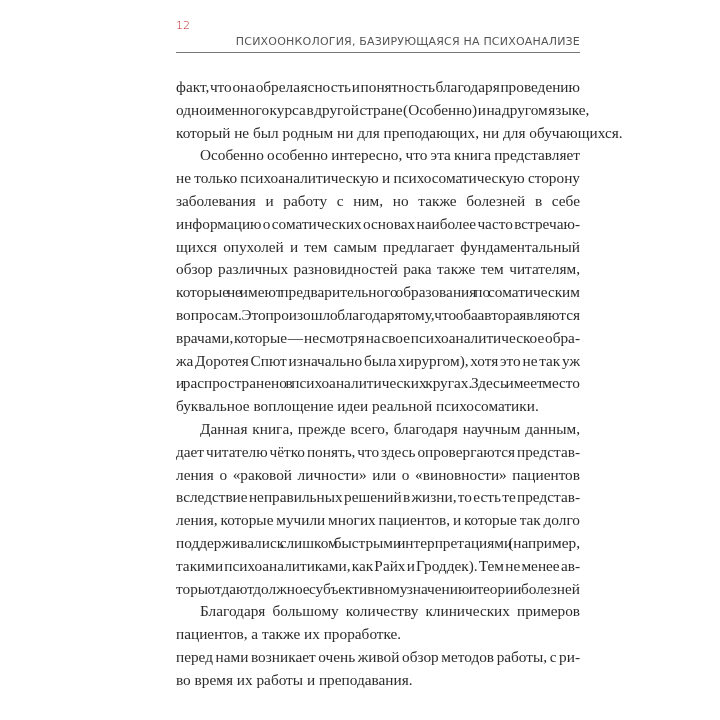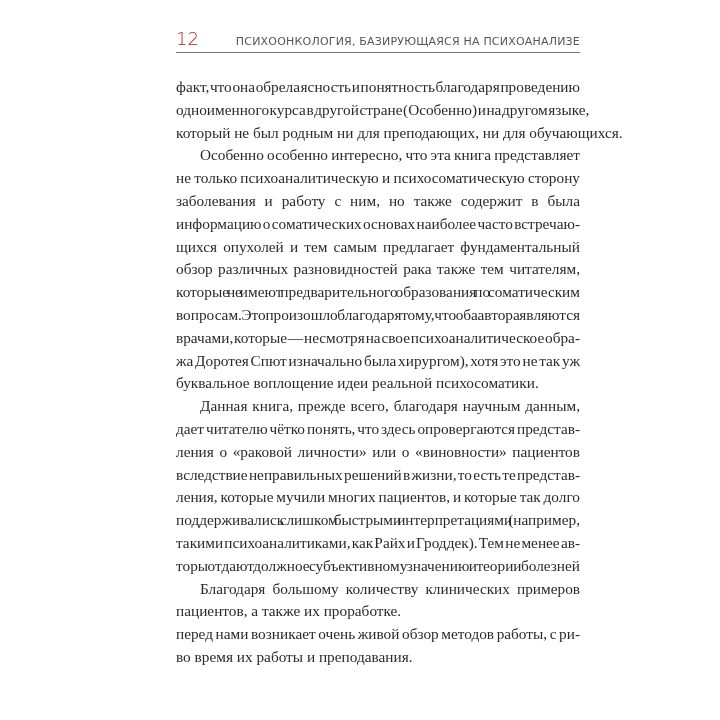--- a/index.html
+++ b/index.html
@@ -1,19 +1,19 @@
 <!DOCTYPE html>
 <html><head>
 <meta charset="utf-8">
 <style>
   html, body { margin: 0; padding: 0; background: #ffffff; }
   body { width: 720px; height: 720px; position: relative; overflow: hidden; }
   .page { position: absolute; left: 0; top: 0; width: 720px; height: 720px; background: #fff; }
   .header { position: absolute; left: 176px; top: 30px; width: 404px; height: 22px; border-bottom: 1px solid #777; }
-  .page-number { position: absolute; left: 0; bottom: 3px; font-family: "DejaVu Sans", sans-serif; font-size: 18px; color: #b91c1c; font-weight: 300; }
+  .page-number { position: absolute; left: 0; bottom: 20px; font-family: "DejaVu Sans", sans-serif; font-size: 11px; color: #b91c1c; font-weight: 300; }
   .running-title { position: absolute; right: 0; bottom: 4px; font-family: "DejaVu Sans", sans-serif; font-size: 11px; letter-spacing: 0.2px; color: #555; }
   .body-text { position: absolute; left: 176px; top: 76px; width: 404px; font-family: "Liberation Serif", serif; font-size: 15.3px; line-height: 22.8px; color: #2a2a2a; }
   .line { display: block; text-align: justify; text-align-last: justify; white-space: nowrap; height: 22.8px; }
   .line.last { text-align-last: left; }
   .line.indent { padding-left: 24px; }
   .line span { display: inline; }
 </style>
 </head>
 <body>
 
@@ -21,28 +21,29 @@
   <div class="header">
     <span class="page-number">12</span>
     <span class="running-title">ПСИХООНКОЛОГИЯ, БАЗИРУЮЩАЯСЯ НА ПСИХОАНАЛИЗЕ</span>
   </div>
   <div class="body-text" id="body-text">
       <div class="line"><span style="word-spacing: -3.18555px;">факт, что она обрела ясность и понятность благодаря проведению</span></div>
       <div class="line"><span style="word-spacing: -3.26042px;">одноименного курса в другой стране (Особенно) и на другом языке,</span></div>
       <div class="line last">который не был родным ни для преподающих, ни для обучающихся.</div>
       <div class="line indent"><span style="word-spacing: -0.591146px;">Особенно особенно интересно, что эта книга представляет</span></div>
       <div class="line"><span style="word-spacing: -0.55625px;">не только психоаналитическую и психосоматическую сторону</span></div>
-      <div class="line"><span style="word-spacing: 0px;">заболевания и работу с ним, но также содержит в была</span></div>
+      <div class="line"><span style="word-spacing: 0px;">заболевания и работу с ним, но также болезней в себе</span></div>
       <div class="line"><span style="word-spacing: -2.5px; font-family: Liberation Serif, serif;">информацию о соматических основах наиболее часто встречаю-</span></div>
       <div class="line"><span style="word-spacing: 0px;">щихся опухолей и тем самым предлагает фундаментальный</span></div>
       <div class="line"><span style="word-spacing: 0px;">обзор различных разновидностей рака также тем читателям,</span></div>
       <div class="line"><span style="word-spacing: -5.86979px;">которые не имеют предварительного образования по соматическим</span></div>
       <div class="line"><span style="word-spacing: -4.20117px;">вопросам. Это произошло благодаря тому, что оба автора являются</span></div>
       <div class="line"><span style="word-spacing: -2.99107px;">врачами, которые — несмотря на свое психоаналитическое обра-</span></div>
       <div class="line"><span style="word-spacing: -2.09687px;">жа Доротея Спют изначально была хирургом), хотя это не так уж</span></div>
+      <div class="line"><span style="word-spacing: -5.22098px;">и распространено в психоаналитических кругах. Здесь имеет место</span></div>
       <div class="line last">буквальное воплощение идеи реальной психосоматики.</div>
       <div class="line indent"><span style="word-spacing: 0px;">Данная книга, прежде всего, благодаря научным данным,</span></div>
       <div class="line"><span style="word-spacing: -1.92634px;">дает читателю чётко понять, что здесь опровергаются представ-</span></div>
       <div class="line"><span style="word-spacing: 0px;">ления о «раковой личности» или о «виновности» пациентов</span></div>
       <div class="line"><span style="word-spacing: -2.48828px;">вследствие неправильных решений в жизни, то есть те представ-</span></div>
       <div class="line"><span style="word-spacing: -1px;">ления, которые мучили многих пациентов, и которые так долго</span></div>
       <div class="line"><span style="word-spacing: -7.86719px;">поддерживались слишком быстрыми интерпретациями (например,</span></div>
       <div class="line"><span style="word-spacing: -2.6059px;">такими психоаналитиками, как Райх и Гроддек). Тем не менее ав-</span></div>
       <div class="line"><span style="word-spacing: -4.41295px;">торы отдают должное субъективному значению и теории болезней</span></div>
       <div class="line indent"><span style="word-spacing: 0px;">Благодаря большому количеству клинических примеров</span></div>

